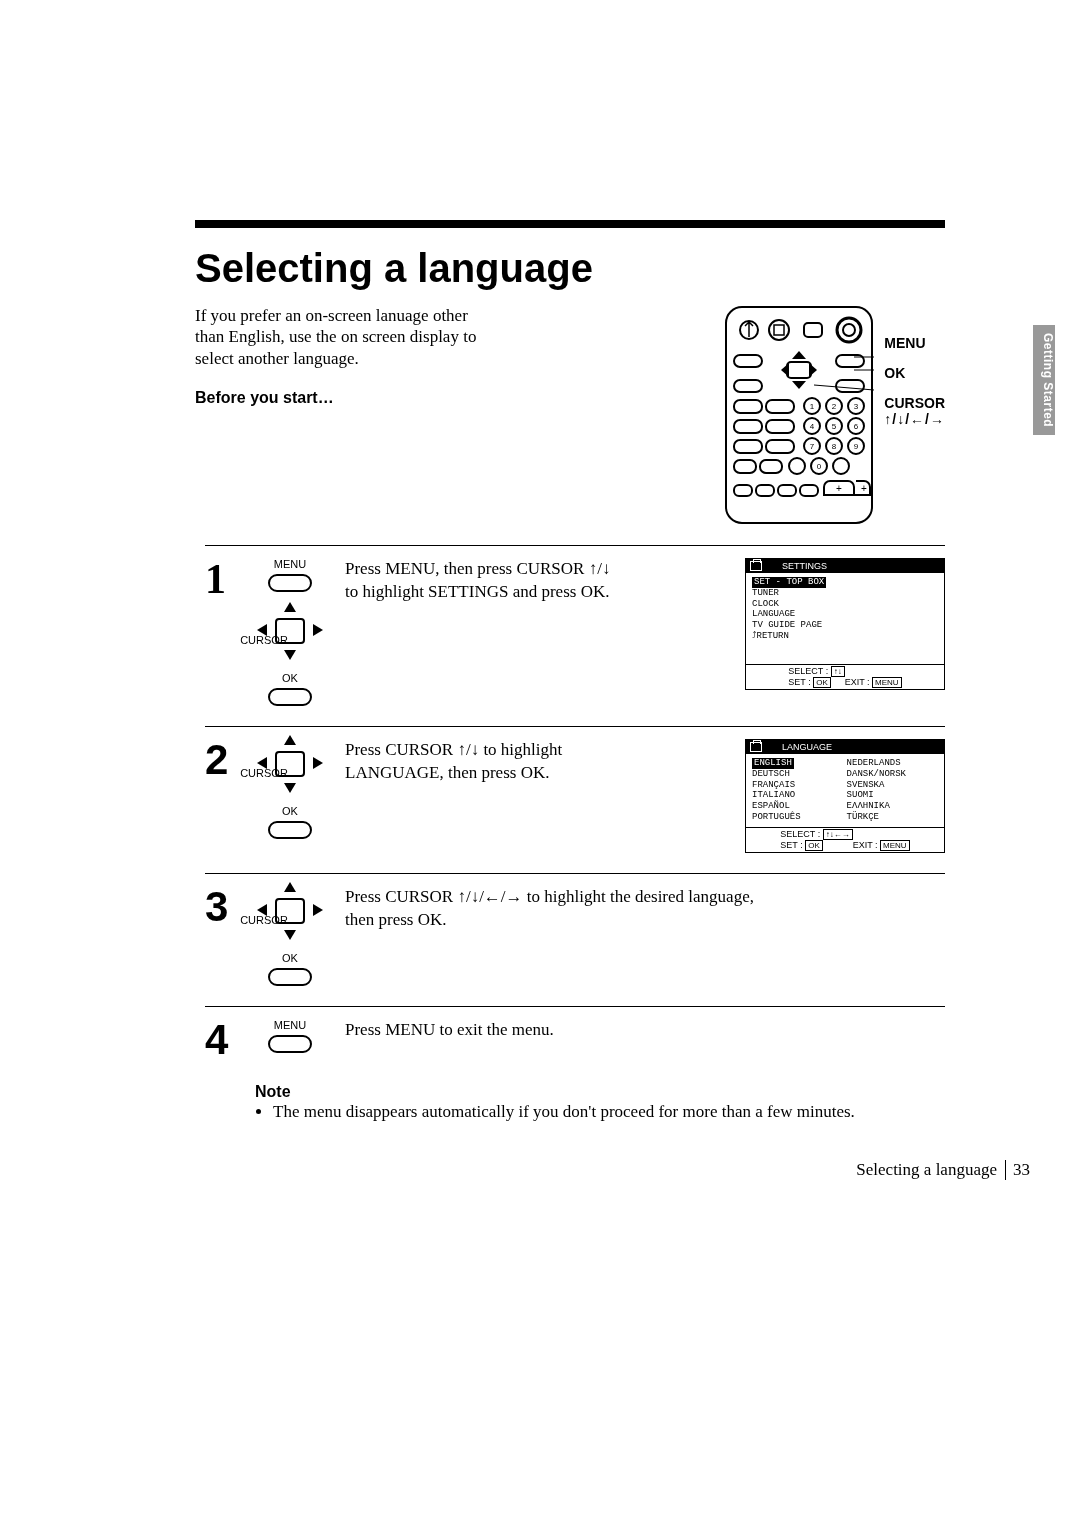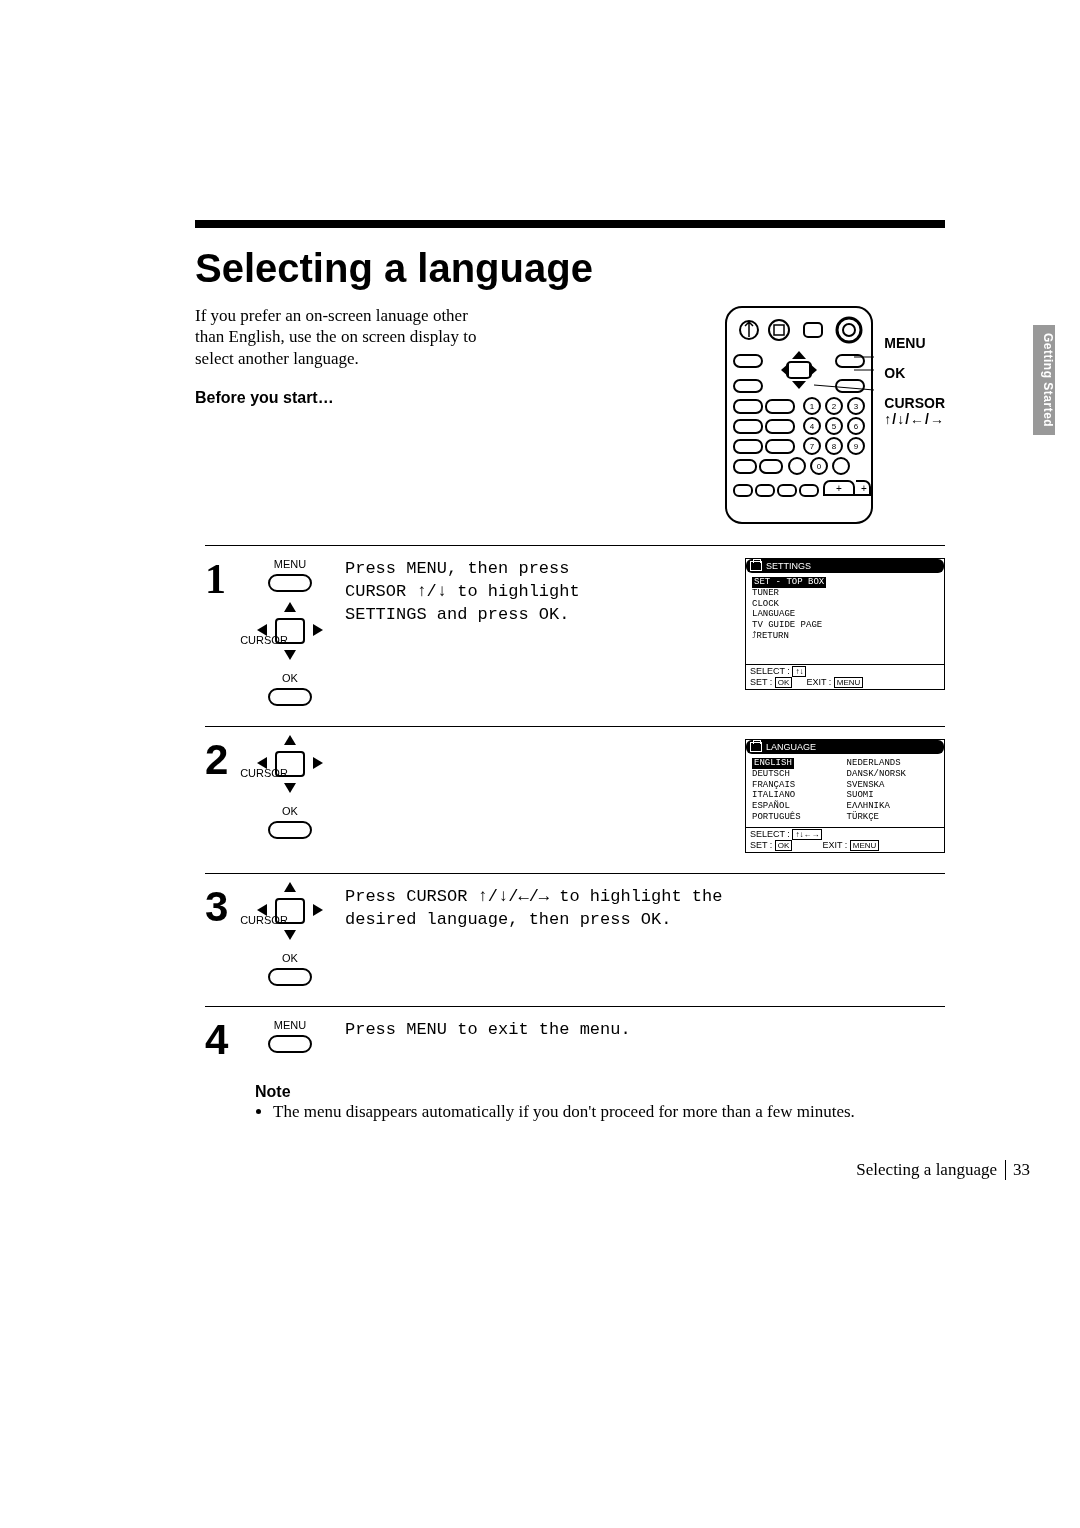--- a/index.html
+++ b/index.html
@@ -23,28 +23,28 @@
   .btn-col { display:flex; flex-direction:column; align-items:center; gap:4px; width:70px; }
   .btn-col .lbl { font-size:11px; }
   .pill-btn { width:44px; height:18px; border:2px solid #000; border-radius:10px; }
   .dpad { position:relative; width:70px; height:50px; }
   .dpad-center { position:absolute; left:20px; top:12px; width:30px; height:26px; border:2px solid #000; border-radius:4px; }
   .tri { position:absolute; width:0; height:0; }
   .tri.up { left:29px; top:-4px; border-left:6px solid transparent; border-right:6px solid transparent; border-bottom:10px solid #000; }
   .tri.down { left:29px; bottom:-4px; border-left:6px solid transparent; border-right:6px solid transparent; border-top:10px solid #000; }
   .tri.left { left:2px; top:18px; border-top:6px solid transparent; border-bottom:6px solid transparent; border-right:10px solid #000; }
   .tri.right { right:2px; top:18px; border-top:6px solid transparent; border-bottom:6px solid transparent; border-left:10px solid #000; }
-  .step-text { font-family:Liberation Mono, monospace; font-size:17px; line-height:1.35; width:280px; }
+  .step-text { font-family:Liberation Serif, serif; font-size:17px; line-height:1.35; width:280px; }
   .step-text.wide { width:430px; }
   .osd { width:200px; border:1px solid #000; font-size:9px; font-family:Arial,sans-serif; margin-left:auto; }
-  .osd-titlebar { background:#000; color:#fff; padding:2px 4px; display:flex; align-items:flex-end; gap:4px;border-radius:6px; }
+  .osd-titlebar { background:#000; color:#fff; padding:2px 4px; display:flex; align-items:flex-end; gap:20px; }
   .osd-body { padding:4px 6px; border-bottom:1px solid #000; }
   .osd-body div { line-height:1.2;font-family:Liberation Mono, monospace; }
   .osd-body .hl { background:#000; color:#fff; display:inline-block; padding:0 2px; }
-  .osd-footer { display:flex; justify-content:flex-start; padding:1px 4px; }
+  .osd-footer { display:flex; justify-content:center; padding:1px 4px; }
   .osd-footer .btnbox { border:1px solid #000; padding:0 2px; display:inline-block; font-size:8px; }
   .osd-lang-cols { display:flex; gap:46px; }
   .note-sec { margin-top:22px; margin-left:60px;}
   .note-sec .note-h { font-weight:bold; font-size:16px; }
   .note-list { list-style:disc; padding-left:18px; font-family:Georgia,serif; font-size:17px; line-height:1.3; }
   .footer { position:absolute; top:1160px; right:50px; display:flex; align-items:center; gap:8px; font-size:17px; font-family:Georgia,serif; }
   .footer .pnum { border-left:1px solid #000; padding-left:7px; }
   .remote-svg { width:150px; height:220px; }
   .osd-icon { width:12px; height:10px; border:1px solid #fff; display:inline-block; position:relative; }
   .osd-icon:before { content:''; position:absolute; top:-3px; left:2px; width:6px; height:3px; border:1px solid #fff; border-bottom:none; }
@@ -198,20 +198,21 @@
           <div class="tri down"></div>
           <div class="tri left"></div>
           <div class="tri right"></div>
         <div class="dpad-center"></div>
       </div>
       <div class="lbl" style="margin-top:-26px; margin-left:-52px;">CURSOR</div>
       <div style="height:18px"></div>
       <div class="lbl">OK</div>
       <div class="pill-btn"></div>
     </div>
+    <div class="step-text">Press CURSOR ↑/↓ to highlight LANGUAGE, then press OK.</div>
     <div class="osd">
       <div class="osd-titlebar">
           <span class="osd-icon"></span>
           <span>LANGUAGE</span>
         </div>
       <div class="osd-body osd-lang-cols">
         <div>
           <div><span class="hl">ENGLISH</span></div>
           <div>DEUTSCH</div>
           <div>FRANÇAIS</div>

